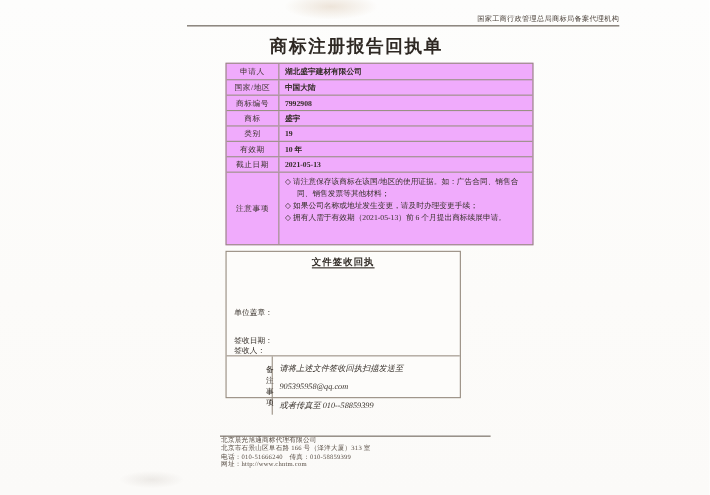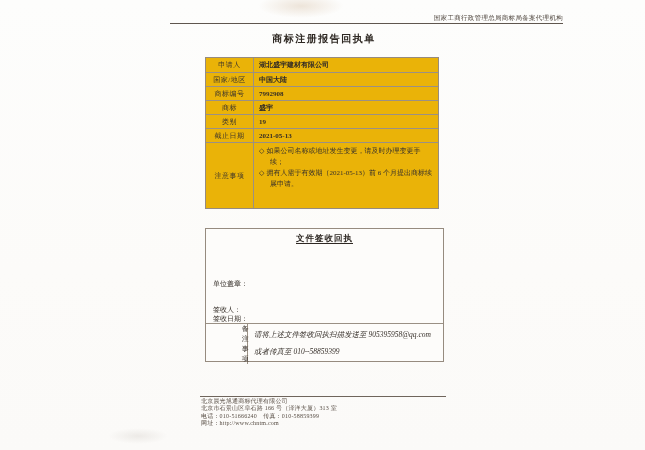--- a/index.html
+++ b/index.html
@@ -22,44 +22,44 @@
     pointer-events: none;
   }
   .agency-note {
     position: absolute; left: 170px; top: 13px; width: 393px;
     text-align: right; font-size: 6.5px; line-height: 9px; color: #4c433b;
     border-bottom: 1px solid #5f564e; padding-bottom: 1px;
     letter-spacing: 0.3px;
   }
   .page-title {
     position: absolute; left: 185px; top: 32px; width: 278px;
-    text-align: center; font-size: 10px; font-weight: bold;
+    text-align: center; font-size: 16px; font-weight: bold;
     letter-spacing: 1.5px; color: #2e2823;
   }
   
   .table1 {
-    position: absolute; left: 205px; top: 57px; width: 234px;
-    border: 1px solid #968b7f; background: #eab308;
+    position: absolute; left: 205px; top: 57px; width: 280px;
+    border: 1px solid #968b7f; background: #f0abfc;
     font-size: 7px;
   }
   .t1-row { display: grid; grid-template-columns: 48px 1fr; height: 14px; }
   .t1-row + .t1-row, .t1-notes { border-top: 1px solid #9a9084; }
   .t1-label {
     border-right: 1px solid #9a9084;
     display: flex; align-items: center; justify-content: center;
     color: #3a332c; letter-spacing: 0.5px;
   }
   .t1-value { display: flex; align-items: center; padding-left: 5px; color: #332c26; font-weight: bold; }
   .t1-notes { display: grid; grid-template-columns: 48px 1fr; min-height: 66px; }
   .notes-content { padding: 3px 5px 4px 5px; line-height: 11px; }
   .note-line { padding-left: 11px; text-indent: -11px; }
   .bullet { margin-right: 2px; }
   
   .table2 {
-    position: absolute; left: 205px; top: 228px; width: 239px;
+    position: absolute; left: 205px; top: 228px; width: 214px;
     border: 1px solid #968b7f; background: #fdfcfa; font-size: 7px;
   }
   .t2-main { height: 94px; padding: 4px 7px 0 7px; }
   .receipt-title {
     text-align: center; font-weight: bold; font-size: 8.5px;
     text-decoration: underline; text-underline-offset: 1.5px;
     letter-spacing: 1px; color: #2e2823;
   }
   .confirmation { margin-top: 3px; letter-spacing: 0.3px; }
   .seal-line { margin-top: 34px; }
@@ -110,39 +110,44 @@
   </div>
   <div class="t1-row">
     <div class="t1-label">商标</div>
     <div class="t1-value">盛宇</div>
   </div>
   <div class="t1-row">
     <div class="t1-label">类别</div>
     <div class="t1-value">19</div>
   </div>
   <div class="t1-row">
+    <div class="t1-label">有效期</div>
+    <div class="t1-value">10 年</div>
+  </div>
+  <div class="t1-row">
     <div class="t1-label">截止日期</div>
     <div class="t1-value">2021-05-13</div>
   </div>
   <div class="t1-notes">
     <div class="t1-label">注意事项</div>
     <div class="notes-content">
+      <div class="note-line"><span class="bullet">◇</span><span>请注意保存该商标在该国/地区的使用证据。如：广告合同、销售合同、销售发票等其他材料；</span></div>
       <div class="note-line"><span class="bullet">◇</span><span>如果公司名称或地址发生变更，请及时办理变更手续；</span></div>
       <div class="note-line"><span class="bullet">◇</span><span>拥有人需于有效期（2021-05-13）前 6 个月提出商标续展申请。</span></div>
     </div>
   </div>
 </div>
 
 <div class="table2">
   <div class="t2-main">
     <div class="receipt-title">文件签收回执</div>
     <div class="seal-line">单位盖章：</div>
     <div class="signer-block">
+      <div>签收日期：</div>
       <div>签收人：</div>
-      <div>签收日期：</div>
     </div>
   </div>
   <div class="t2-remarks">
     <div class="remarks-label">备注事项</div>
     <div class="remarks-content">
       <div>请将上述文件签收回执扫描发送至 905395958@qq.com</div>
       <div>或者传真至 010--58859399</div>
     </div>
   </div>
 </div>

